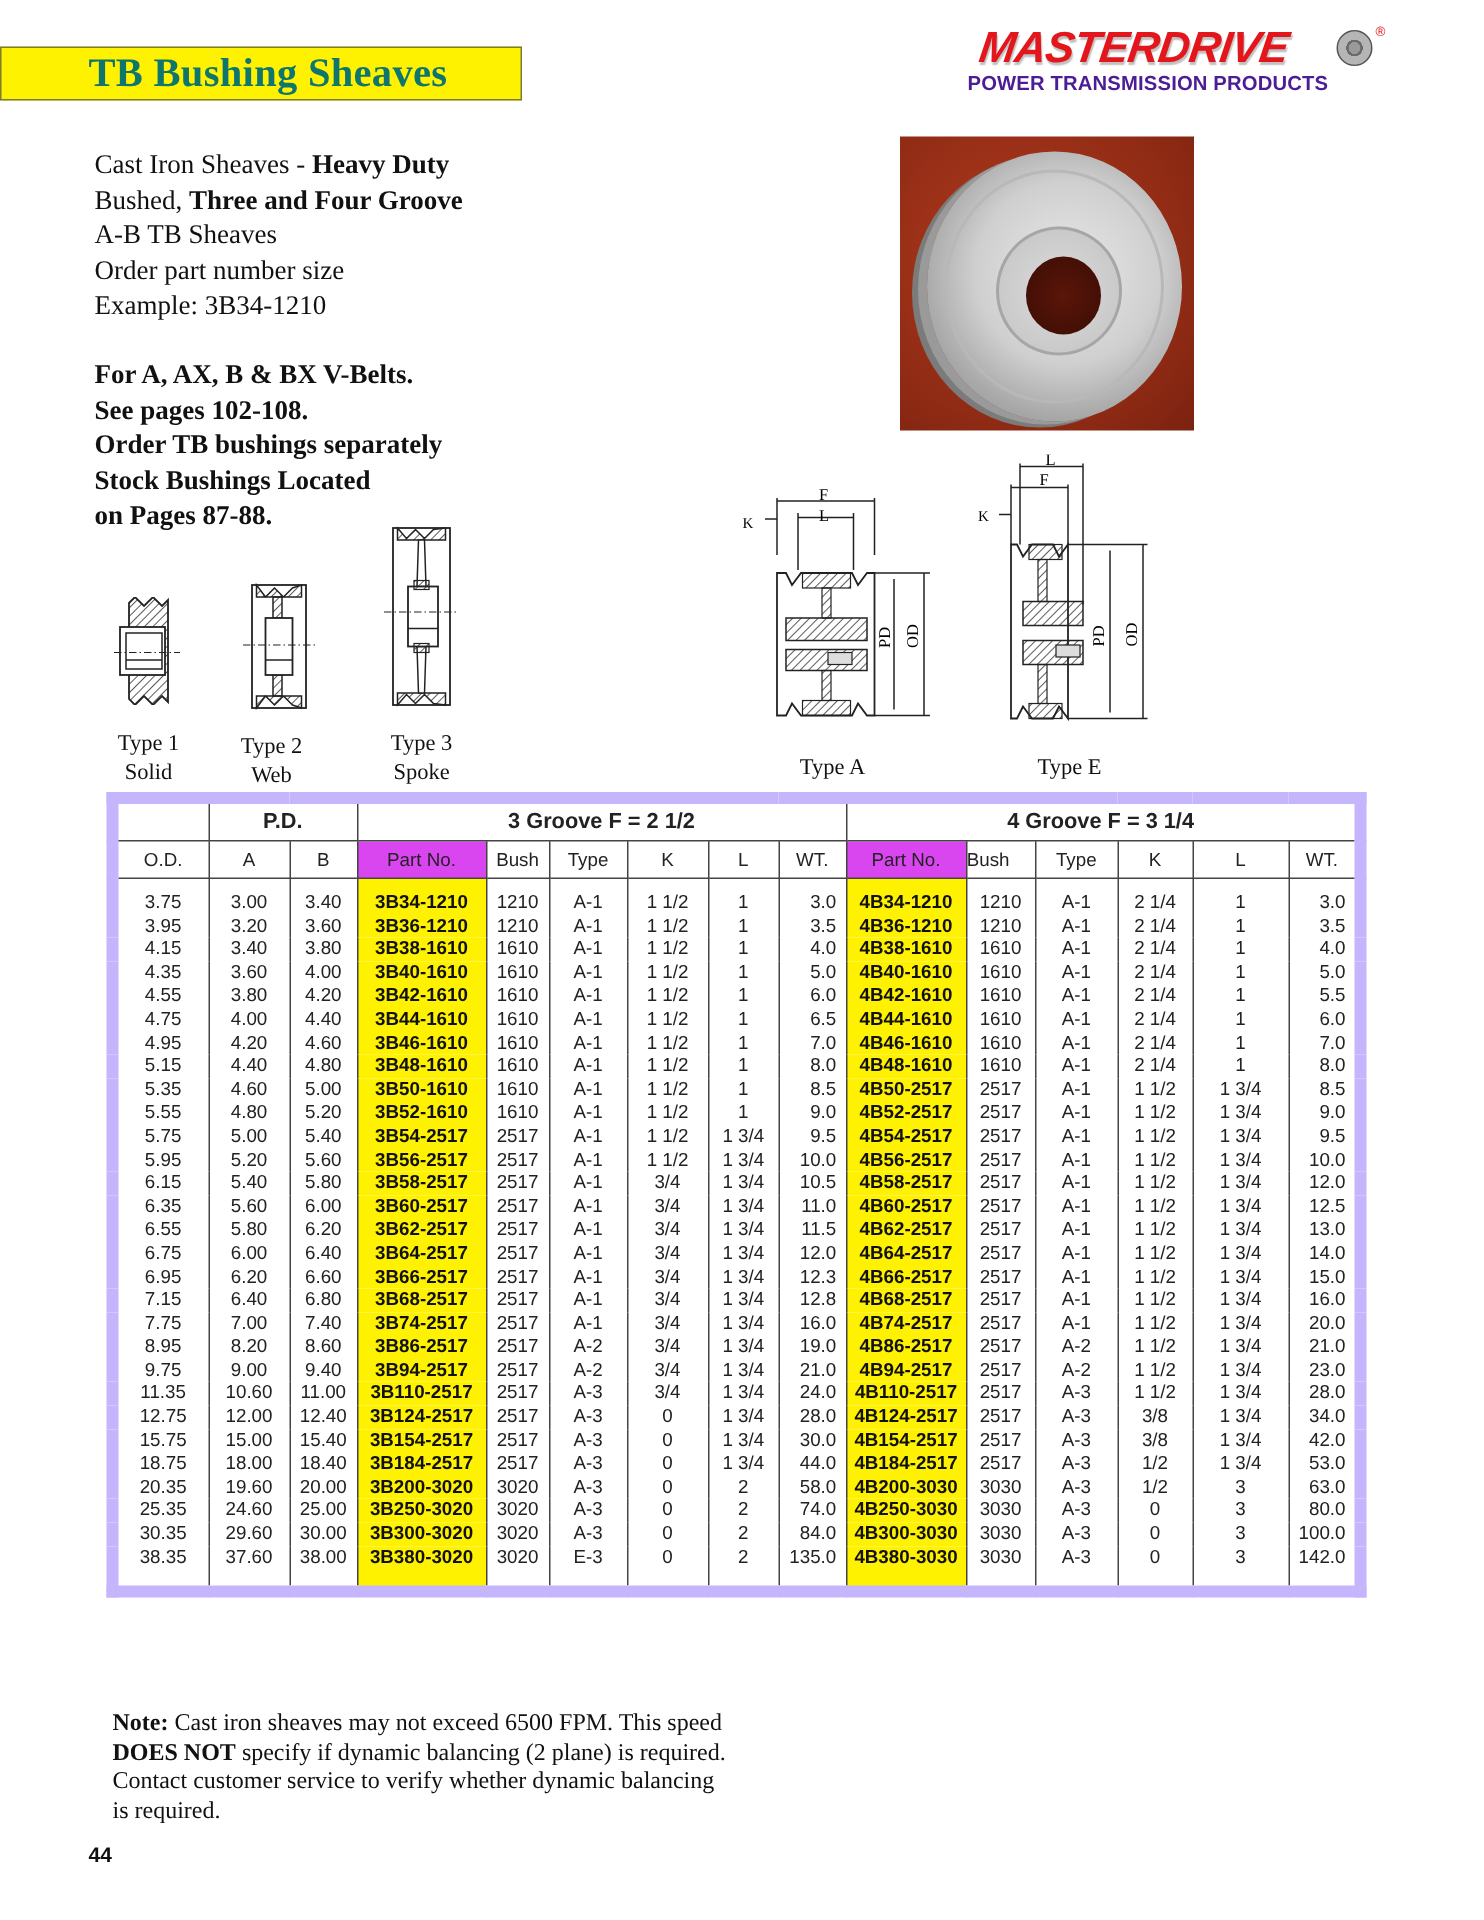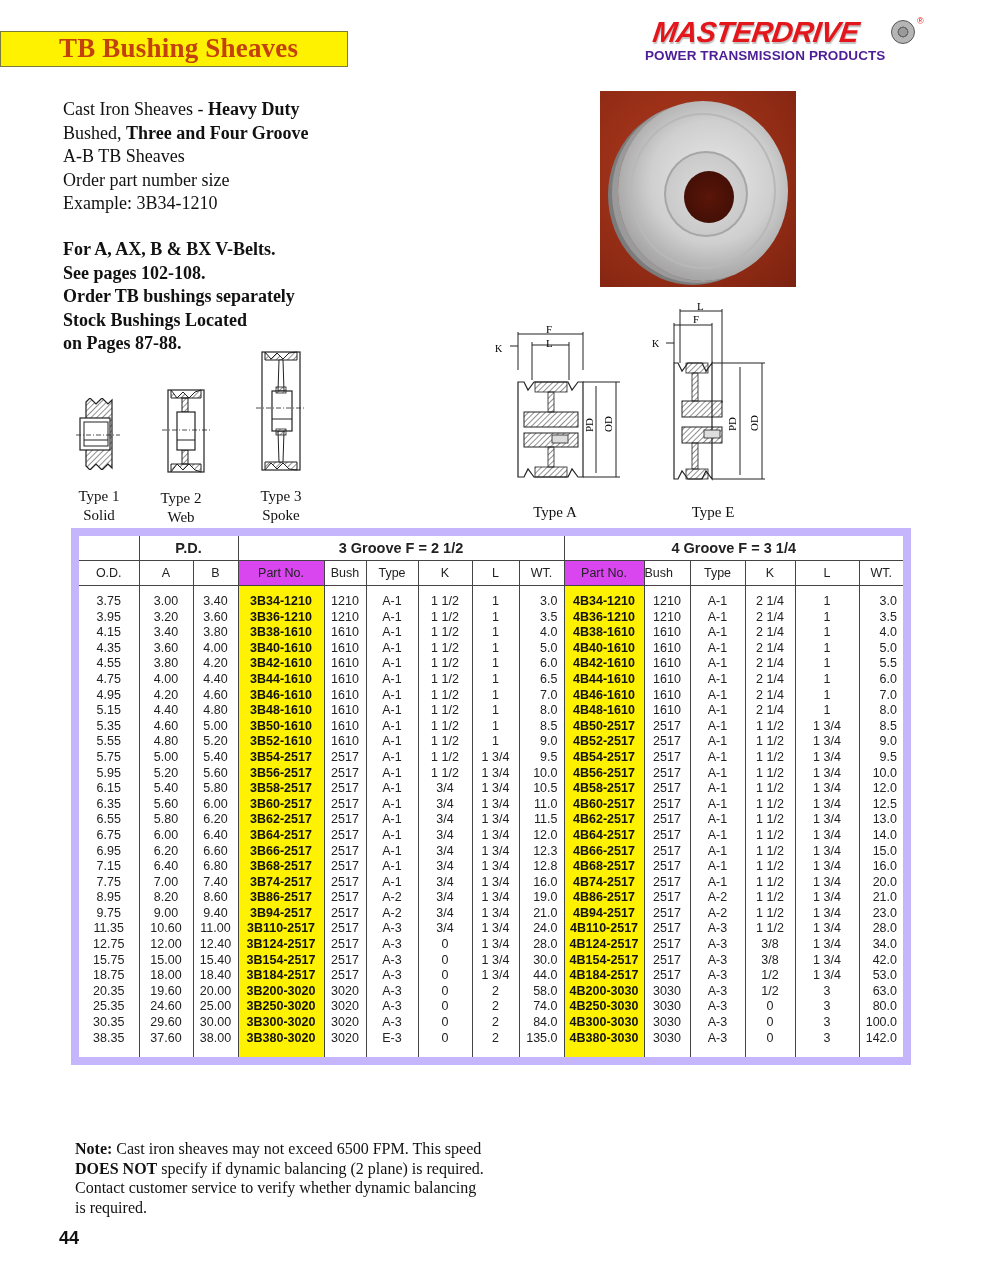--- a/index.html
+++ b/index.html
@@ -1,19 +1,19 @@
 <!DOCTYPE html>
 <html><head>
 <meta charset="utf-8">
 <style>
   html, body { margin: 0; padding: 0; background: #ffffff; }
   body { width: 989px; height: 1280px; position: relative; overflow: hidden; font-family: "Liberation Serif", serif; color: #111; }
 
   .title-box { position: absolute; left: 0; top: 31px; width: 348px; height: 36px; background: #fff200; border: 1px solid #7a7a3a; box-sizing: border-box; }
-  .title-box span { position: absolute; left: 58px; top: 1px; font-family: "Liberation Serif", serif; font-weight: bold; font-size: 27px; color: #c2410c; letter-spacing: 0.2px; }
+  .title-box span { position: absolute; left: 58px; top: 1px; font-family: "Liberation Serif", serif; font-weight: bold; font-size: 27px; color: #0f766e; letter-spacing: 0.2px; }
 
   .logo { position: absolute; left: 645px; top: 16px; width: 300px; height: 50px; }
   .logo .brand { position: absolute; left: 8px; top: 0px; font-family: "Liberation Sans", sans-serif; font-weight: bold; font-style: italic; font-size: 29px; color: #e3161b; letter-spacing: -0.5px; text-shadow: 1px 2px 1px rgba(0,0,0,0.25); transform: skewX(-8deg); }
   .logo .wheel { position: absolute; left: 246px; top: 4px; width: 22px; height: 22px; border-radius: 50%; background: radial-gradient(circle, #9a9a9a 25%, #6b6b6b 26%, #6b6b6b 35%, #b5b5b5 36%); border: 1px solid #555; }
   .logo .reg { position: absolute; left: 272px; top: 0px; font-size: 9px; color: #e3161b; font-family: "Liberation Sans", sans-serif; }
   .logo .tagline { position: absolute; left: 0px; top: 32px; font-family: "Liberation Sans", sans-serif; font-weight: bold; font-size: 13.5px; color: #4c1d95; letter-spacing: 0.1px; }
 
   .intro { position: absolute; left: 63px; top: 98px; font-size: 18px; line-height: 23.5px; }
   .intro div { white-space: nowrap; }
   .intro b { font-weight: bold; }
@@ -36,21 +36,21 @@
   table.spec .hdr th.part { background: #d946ef; }
   table.spec td { border-left: 1px solid #444; border-right: 1px solid #444; text-align: center; height: 15.6px; line-height: 15.6px; }
   table.spec td.part { background: #fff200; font-weight: bold; color: #111; }
   table.spec td.wt { text-align: right; padding-right: 6px; }
   table.spec td.od { text-align: center; }
   table.spec tr.spacer td { height: 8px; }
   table.spec tr.endspacer td { height: 11px; }
 
   .footnote { position: absolute; left: 75px; top: 1139px; font-size: 16px; line-height: 19.5px; }
   .footnote div { white-space: nowrap; }
-  .page-num { position: absolute; left: 59px; top: 1228px; font-family: "Liberation Sans", sans-serif; font-weight: bold; font-size: 18px; }
+  .page-num { position: absolute; left: 59px; top: 1228px; font-family: "Liberation Sans", sans-serif; font-weight: bold; font-size: 14px; }
 </style>
 </head>
 <body>
 
 <div class="title-box">
   <span>TB Bushing Sheaves</span>
 </div>
 
 <div class="logo">
   <span class="brand">MASTERDRIVE</span>

